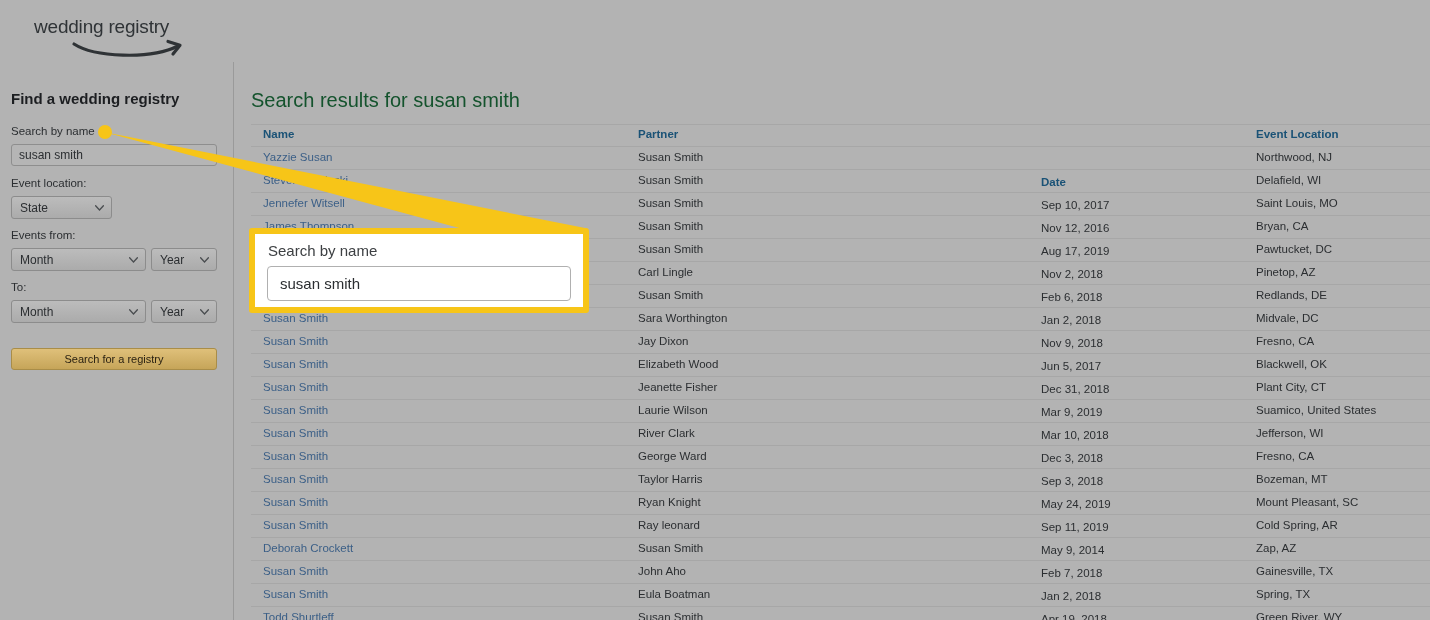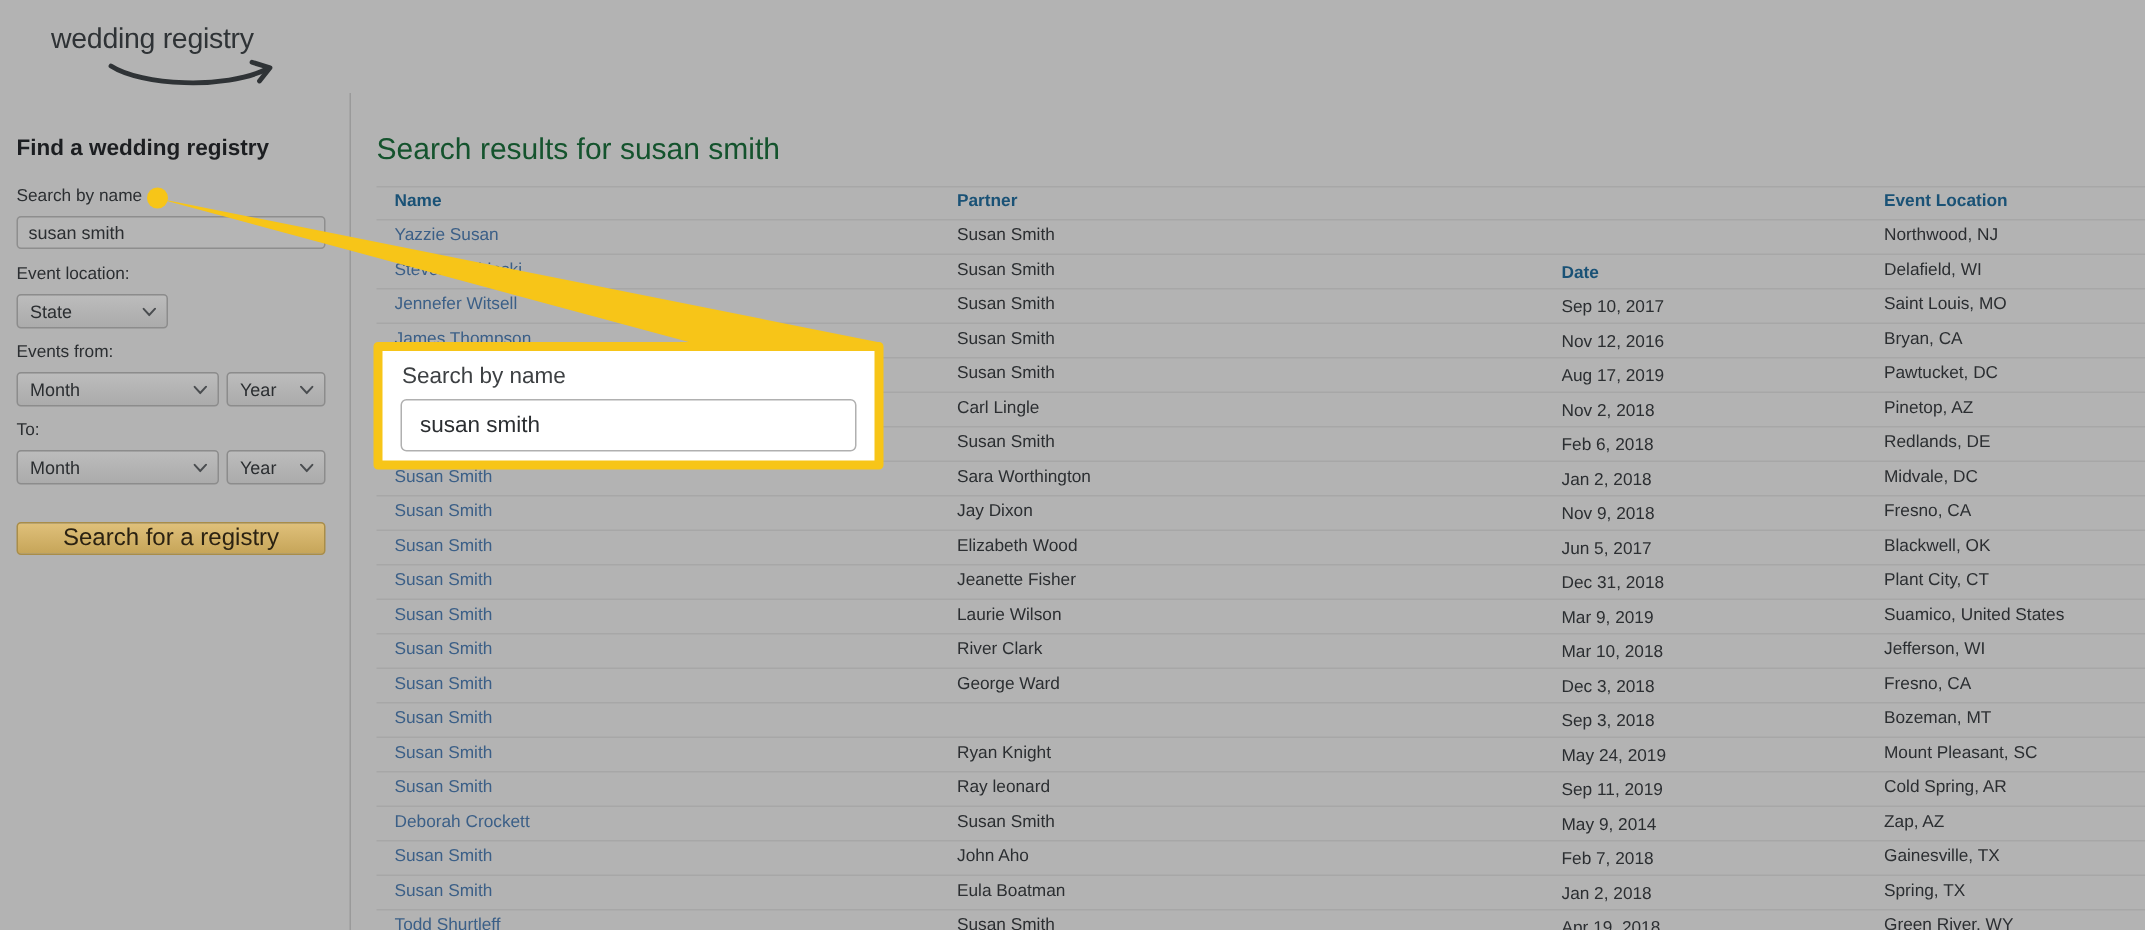--- a/index.html
+++ b/index.html
@@ -128,21 +128,21 @@
     position: absolute;
     left: 11px;
     top: 286px;
     width: 206px;
     height: 22px;
     background: linear-gradient(180deg, #dfc07a 0%, #c6a559 100%);
     border: 1px solid #a98d48;
     border-radius: 3px;
     box-sizing: border-box;
     font-family: "Liberation Sans", sans-serif;
-    font-size: 16px;
+    font-size: 11px;
     color: #2b2212;
     text-align: center;
     line-height: 20px;
     cursor: pointer;
   }
 
   
   #main {
     position: absolute;
     left: 235px;
@@ -389,20 +389,21 @@
         <div class="cell c-loc plain-cell">Jefferson, WI</div>
       </div>
       <div class="row">
         <div class="cell c-name link-cell">Susan Smith</div>
         <div class="cell c-partner plain-cell">George Ward</div>
         <div class="cell c-date plain-cell">May 24, 2019</div>
         <div class="cell c-loc plain-cell">Fresno, CA</div>
       </div>
       <div class="row">
         <div class="cell c-name link-cell">Susan Smith</div>
+        <div class="cell c-partner plain-cell">Taylor Harris</div>
         <div class="cell c-date plain-cell">Sep 11, 2019</div>
         <div class="cell c-loc plain-cell">Bozeman, MT</div>
       </div>
       <div class="row">
         <div class="cell c-name link-cell">Susan Smith</div>
         <div class="cell c-partner plain-cell">Ryan Knight</div>
         <div class="cell c-date plain-cell">May 9, 2014</div>
         <div class="cell c-loc plain-cell">Mount Pleasant, SC</div>
       </div>
       <div class="row">

